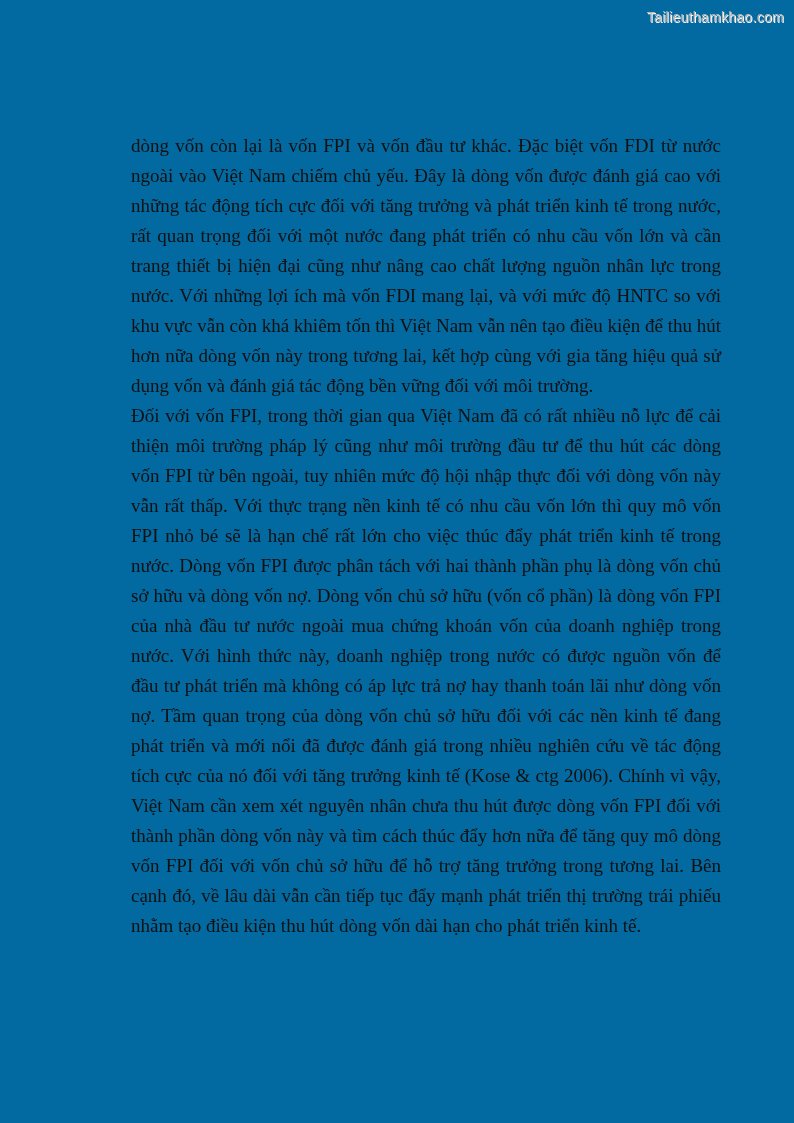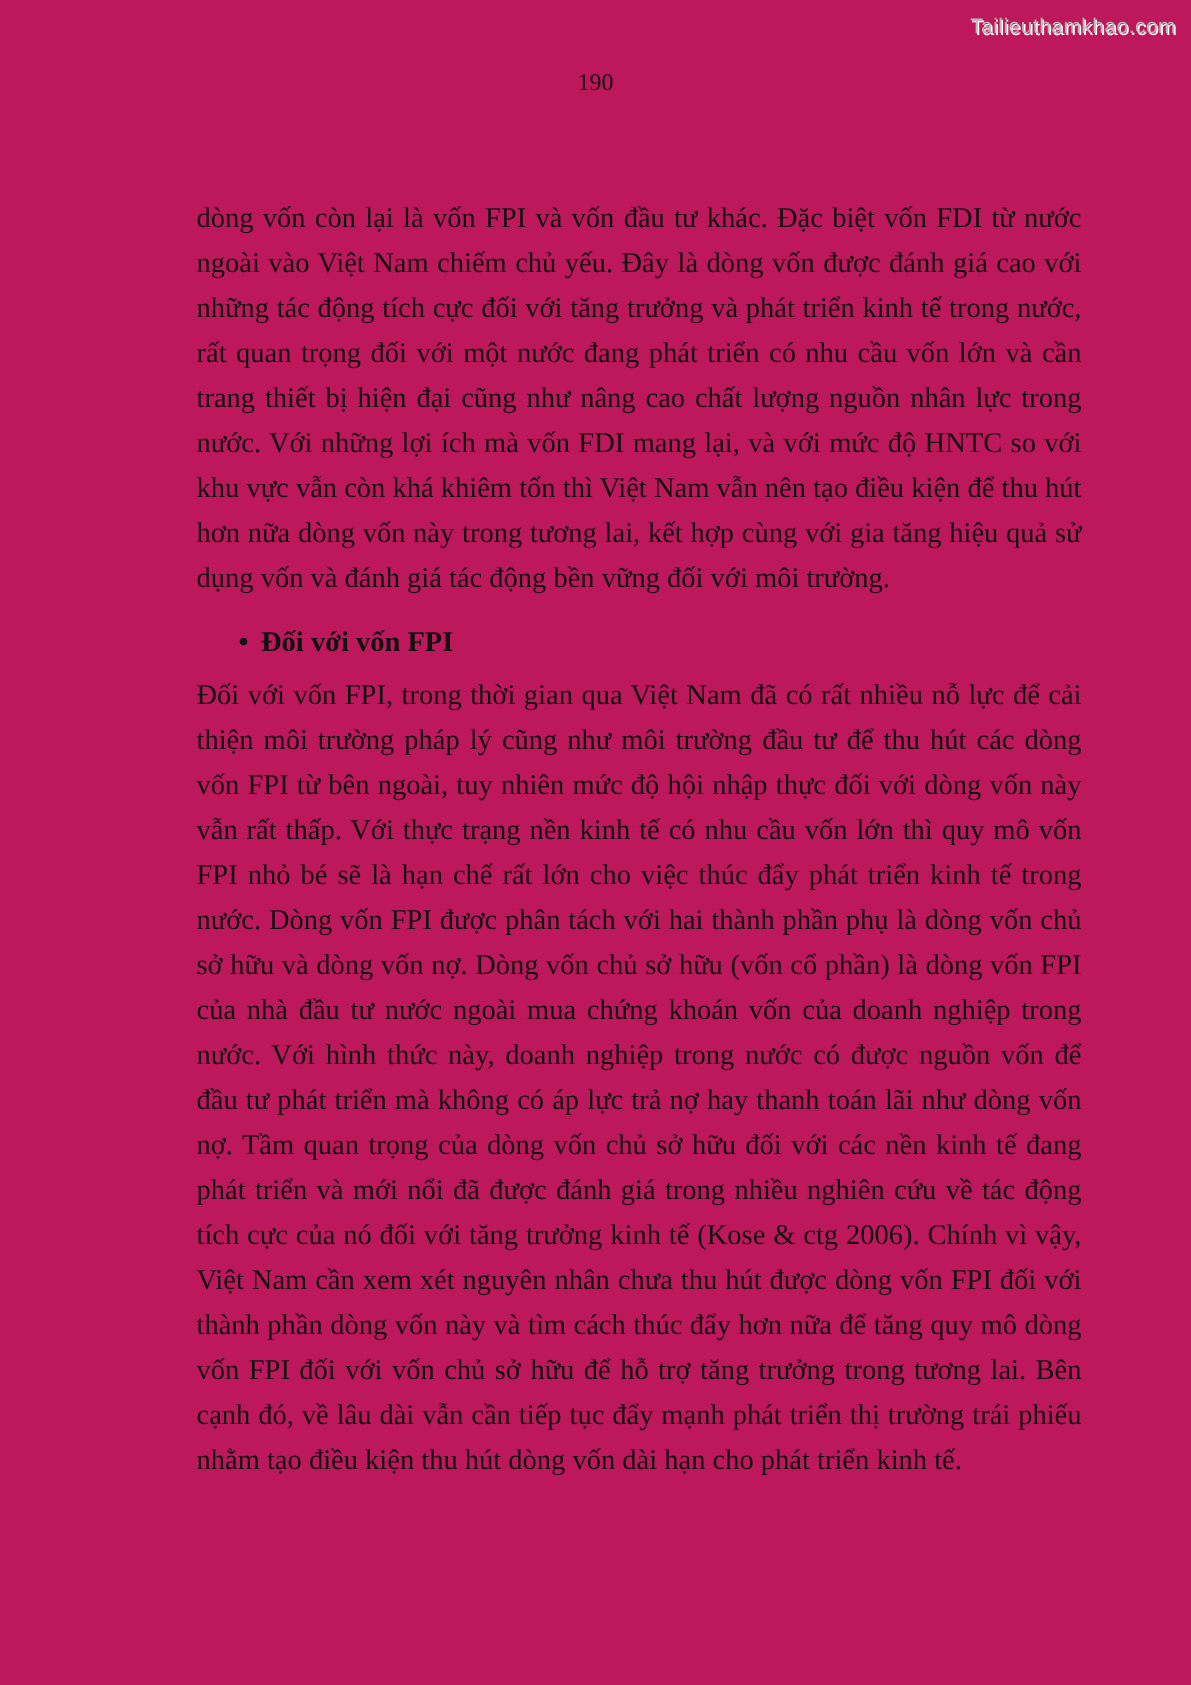--- a/index.html
+++ b/index.html
@@ -4,21 +4,21 @@
 <style>
   html, body {
     margin: 0;
     padding: 0;
     background: #ffffff;
   }
   .page {
     position: relative;
     width: 794px;
     height: 1123px;
-    background: #be185d;
+    background: #0369a1;
     font-family: "Liberation Serif", serif;
     color: #111111;
     overflow: hidden;
   }
   .watermark {
     position: absolute;
     top: 9px;
     right: 10px;
     font-family: "Liberation Sans", sans-serif;
     font-size: 14px;
@@ -57,24 +57,20 @@
     display: inline-block;
     width: 15px;
   }
 </style>
 </head>
 <body>
 
 <div class="page">
   <div class="watermark">Tailieuthamkhao.com</div>
 
-  <div class="page-number">190</div>
 
   <div class="content">
     <p class="para">dòng vốn còn lại là vốn FPI và vốn đầu tư khác. Đặc biệt vốn FDI từ nước ngoài vào Việt Nam chiếm chủ yếu. Đây là dòng vốn được đánh giá cao với những tác động tích cực đối với tăng trưởng và phát triển kinh tế trong nước, rất quan trọng đối với một nước đang phát triển có nhu cầu vốn lớn và cần trang thiết bị hiện đại cũng như nâng cao chất lượng nguồn nhân lực trong nước. Với những lợi ích mà vốn FDI mang lại, và với mức độ HNTC so với khu vực vẫn còn khá khiêm tốn thì Việt Nam vẫn nên tạo điều kiện để thu hút hơn nữa dòng vốn này trong tương lai, kết hợp cùng với gia tăng hiệu quả sử dụng vốn và đánh giá tác động bền vững đối với môi trường.</p>
 
-    <div class="bullet-row">
-      <span class="bullet">•</span><span class="bullet-text">Đối với vốn FPI</span>
-    </div>
 
     <p class="para">Đối với vốn FPI, trong thời gian qua Việt Nam đã có rất nhiều nỗ lực để cải thiện môi trường pháp lý cũng như môi trường đầu tư để thu hút các dòng vốn FPI từ bên ngoài, tuy nhiên mức độ hội nhập thực đối với dòng vốn này vẫn rất thấp. Với thực trạng nền kinh tế có nhu cầu vốn lớn thì quy mô vốn FPI nhỏ bé sẽ là hạn chế rất lớn cho việc thúc đẩy phát triển kinh tế trong nước. Dòng vốn FPI được phân tách với hai thành phần phụ là dòng vốn chủ sở hữu và dòng vốn nợ. Dòng vốn chủ sở hữu (vốn cổ phần) là dòng vốn FPI của nhà đầu tư nước ngoài mua chứng khoán vốn của doanh nghiệp trong nước. Với hình thức này, doanh nghiệp trong nước có được nguồn vốn để đầu tư phát triển mà không có áp lực trả nợ hay thanh toán lãi như dòng vốn nợ. Tầm quan trọng của dòng vốn chủ sở hữu đối với các nền kinh tế đang phát triển và mới nổi đã được đánh giá trong nhiều nghiên cứu về tác động tích cực của nó đối với tăng trưởng kinh tế (Kose &amp; ctg 2006). Chính vì vậy, Việt Nam cần xem xét nguyên nhân chưa thu hút được dòng vốn FPI đối với thành phần dòng vốn này và tìm cách thúc đẩy hơn nữa để tăng quy mô dòng vốn FPI đối với vốn chủ sở hữu để hỗ trợ tăng trưởng trong tương lai. Bên cạnh đó, về lâu dài vẫn cần tiếp tục đẩy mạnh phát triển thị trường trái phiếu nhằm tạo điều kiện thu hút dòng vốn dài hạn cho phát triển kinh tế.</p>
   </div>
 </div>
 
 </body></html>

